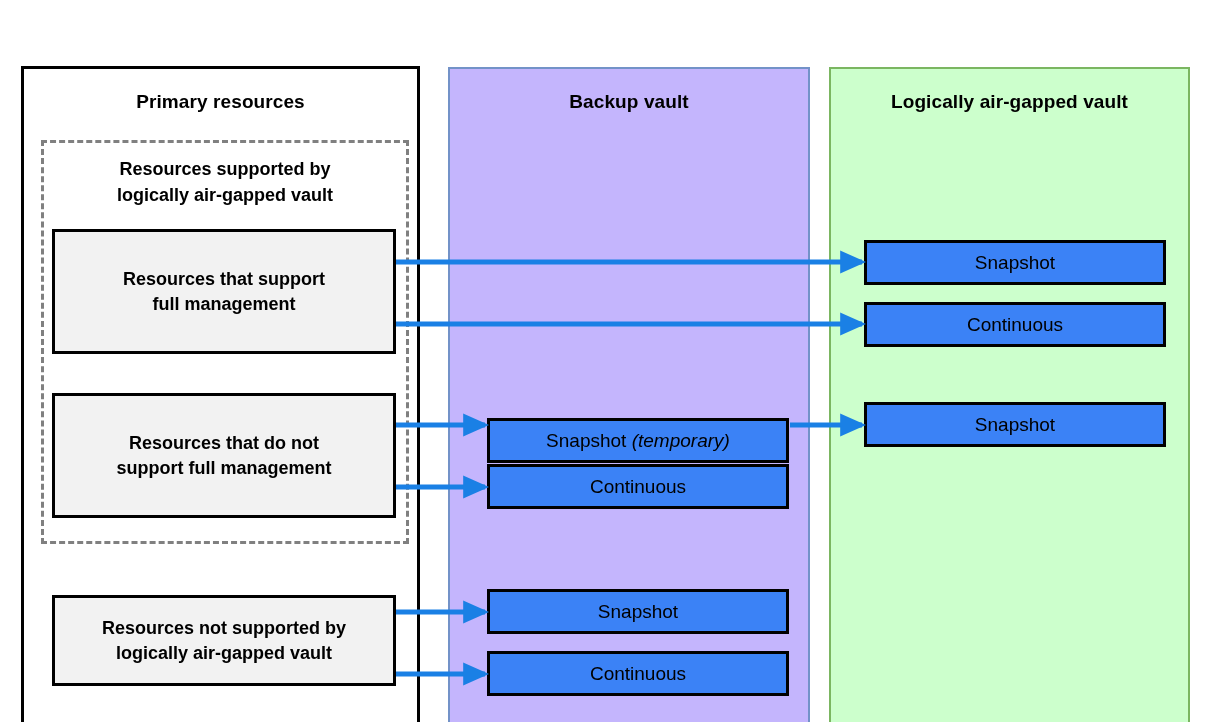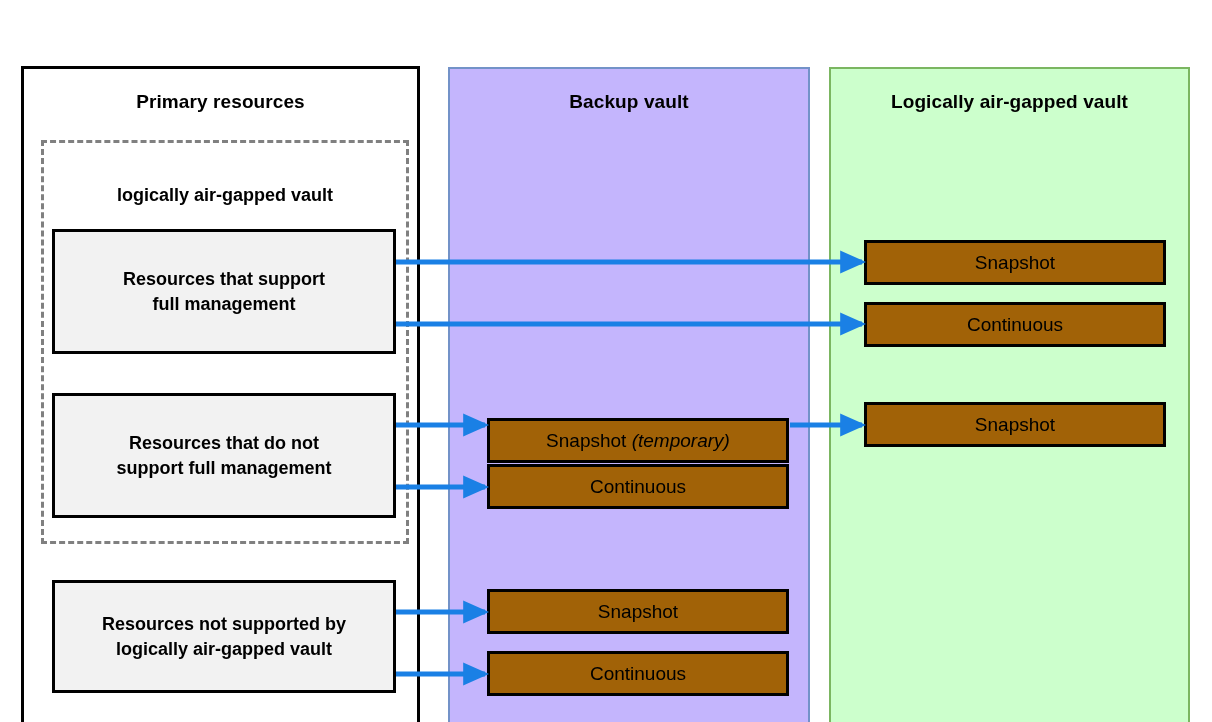--- a/index.html
+++ b/index.html
@@ -97,28 +97,28 @@
     align-items: center;
     justify-content: center;
     text-align: center;
     font-size: 18px;
     font-weight: bold;
     line-height: 25px;
     padding: 0 8px;
   }
   .res-1 { left: 52px; top: 183px; width: 344px; height: 125px; }
   .res-2 { left: 52px; top: 347px; width: 344px; height: 125px; }
-  .res-3 { left: 52px; top: 534px; width: 344px; height: 113px; }
+  .res-3 { left: 52px; top: 549px; width: 344px; height: 91px; }
 
   
   .vault-box {
     position: absolute;
     box-sizing: border-box;
     border: 3px solid #000000;
-    background: #a16207;
+    background: #3b82f6;
     display: flex;
     align-items: center;
     justify-content: center;
     text-align: center;
     font-size: 19px;
     font-weight: normal;
     line-height: 22px;
   }
   .vault-box .ital { font-style: italic; }
 
@@ -145,21 +145,21 @@
 <body>
 
 <div id="canvas">
 
   <div class="panel panel-primary">
     <div class="panel-title">Primary resources</div>
   </div>
 
   <div class="dashed-group"></div>
   <div class="dashed-group-label">
-    <br>
+    <span>Resources supported by</span><br>
     <span>logically air-gapped vault</span>
   </div>
 
   <div class="res-box res-2">
     <span>
       <span>Resources that do not</span><br>
       <span>support full management</span>
     </span>
   </div>
 

